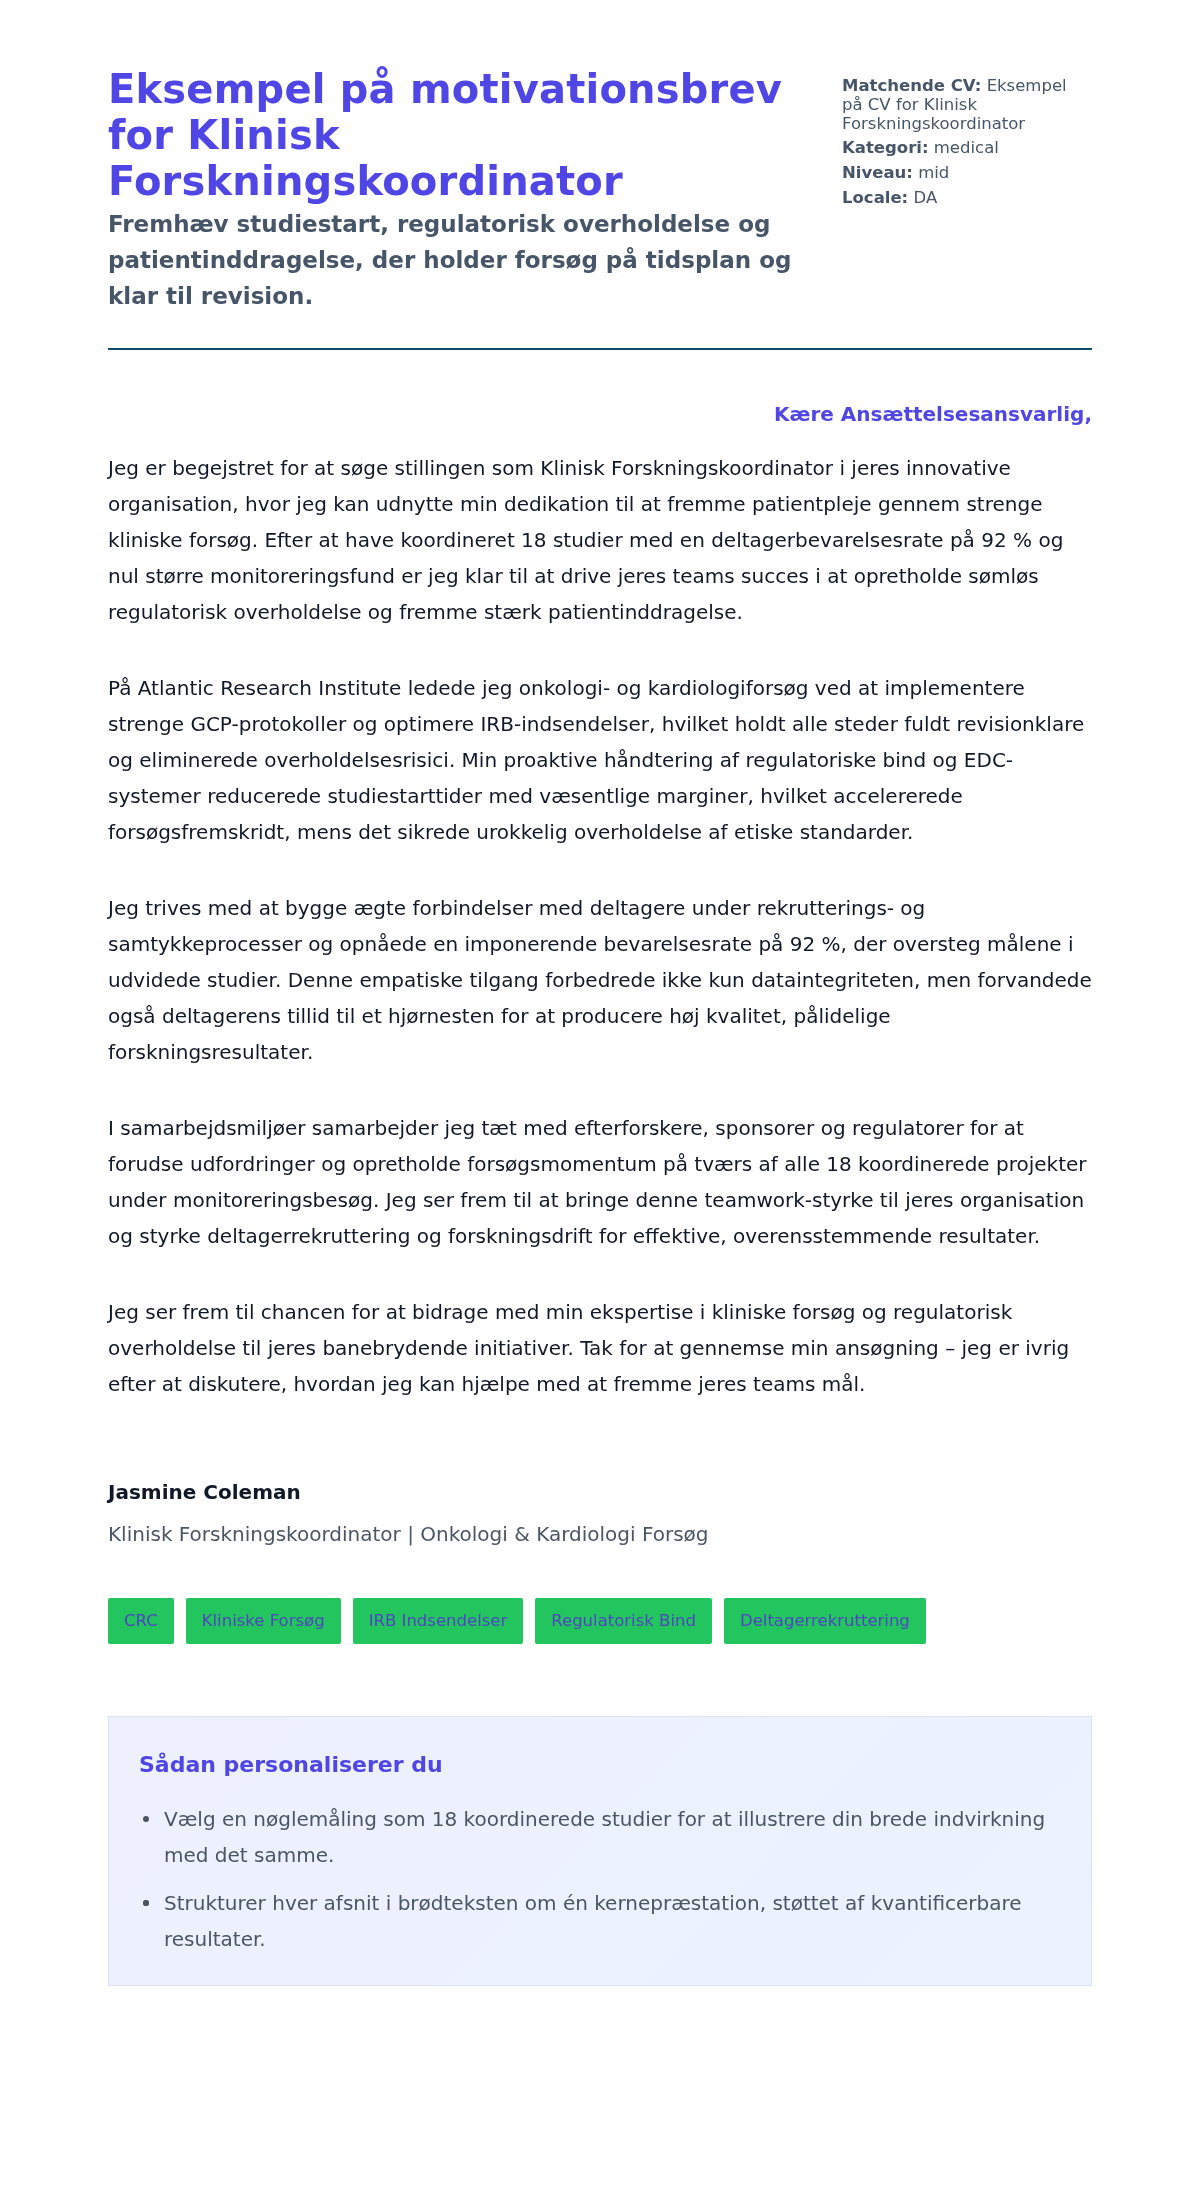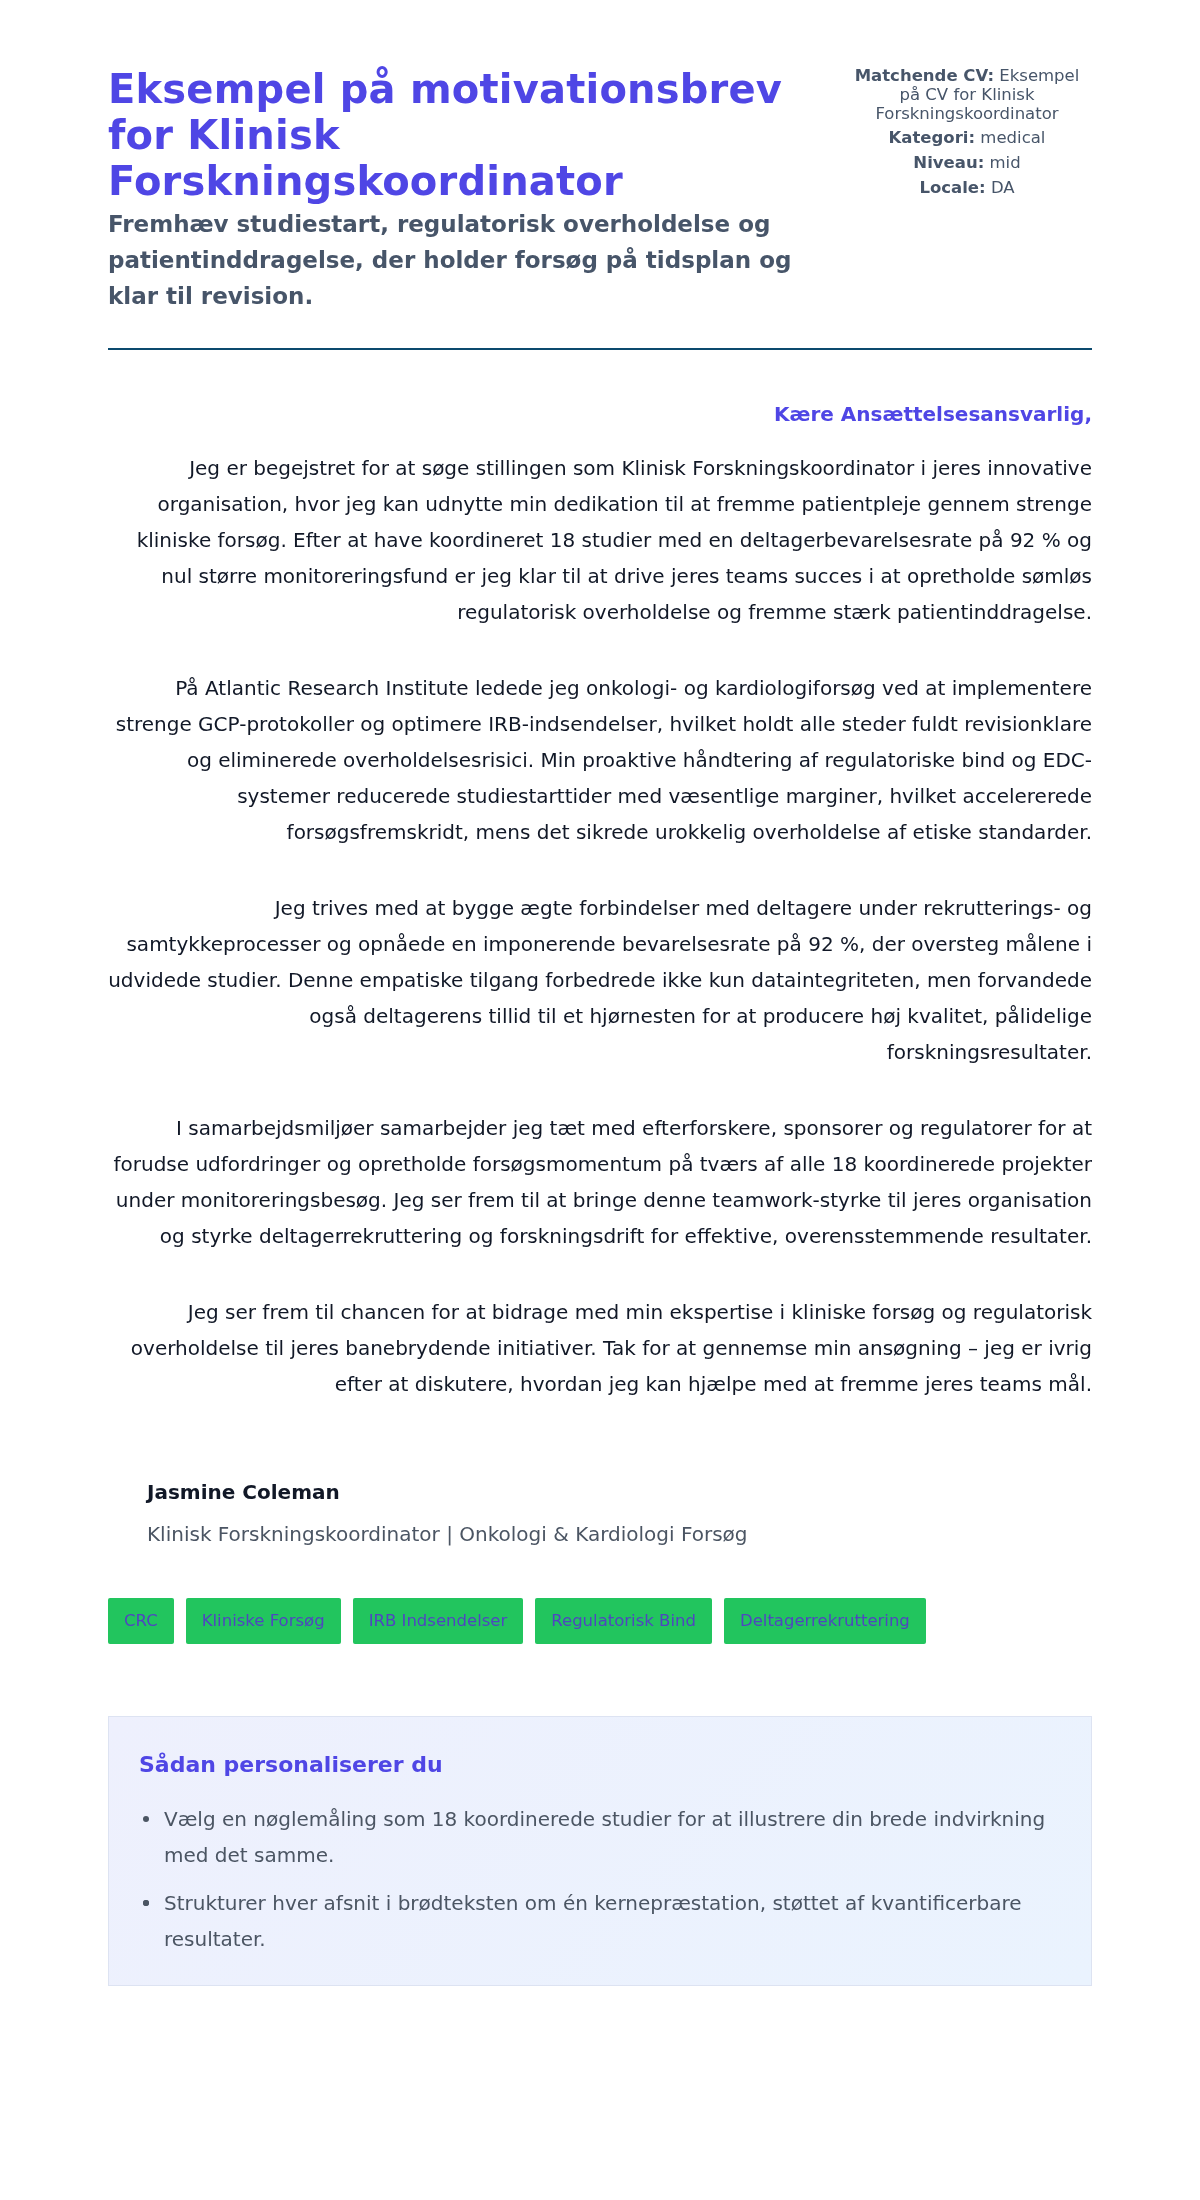--- a/index.html
+++ b/index.html
@@ -30,49 +30,48 @@
     }
     .subtitle {
       font-size: 23px;
       line-height: 36px;
       font-weight: bold;
       color: #475569;
       margin-top: 2px;
     }
     .meta {
       width: 250px;
-      text-align: center;
+      text-align: left;
       font-size: 16.5px;
       line-height: 20px;
       color: #475569;
-      margin-top: 0px;
+      margin-top: 10px;
     }
     .meta-row { margin-bottom: 5px; }
     .meta-row.first { margin-bottom: 5px; line-height: 19px; }
     .meta-label { font-weight: bold; color: #475569; }
 
     .greeting {
       margin-top: 50px;
       font-size: 20px;
       font-weight: bold;
       color: #4f46e5;
       line-height: 28px;
       text-align: right;
     }
     .body-text { margin-top: 22px; }
     .paragraph {
       font-size: 20px;
       line-height: 36px;
       color: #111827;
       margin-bottom: 40px;
-      text-align: right;
     }
     .paragraph:last-child { margin-bottom: 0; }
 
-    .signature { margin-top: 76px; margin-left: 39px; }
+    .signature { margin-top: 76px; }
     .sig-name {
       font-size: 20px;
       font-weight: bold;
       color: #111827;
       line-height: 28px;
     }
     .sig-title {
       margin-top: 14px;
       font-size: 20px;
       color: #4b5563;

